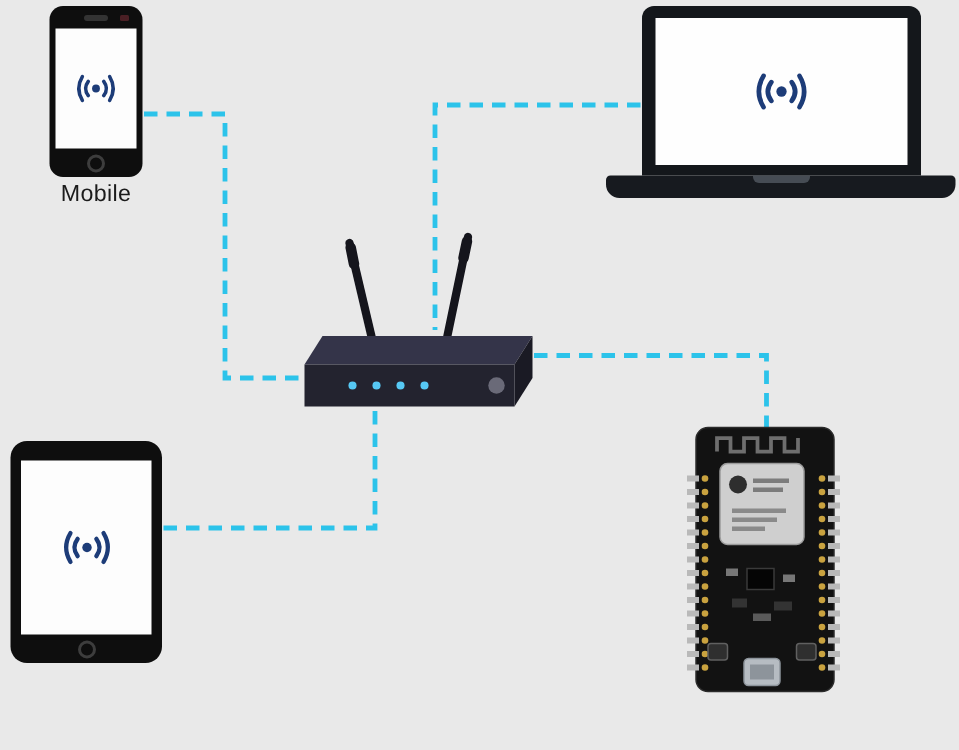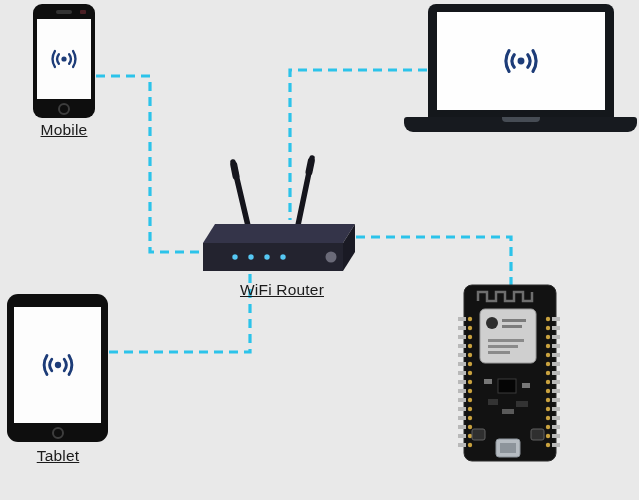--- a/index.html
+++ b/index.html
@@ -2,21 +2,21 @@
 <html><head>
 <meta charset="utf-8">
 <style>
   html,body { margin:0; padding:0; background:#e9e9e9; }
   .canvas {
     position:relative; width:639px; height:500px; background:#e9e9e9;
     overflow:hidden; font-family:"Liberation Sans", sans-serif;
   }
   .label {
     position:absolute; color:#1b1b1b; font-size:15.5px; font-weight:500;
-    text-align:center; letter-spacing:0.2px; user-select:none;text-decoration:underline;
+    text-align:center; letter-spacing:0.2px; user-select:none;
   }
   .label-mobile  { left:20px;  top:121px; width:88px; }
   .label-pc      { left:428px; top:146px; width:186px; }
   .label-router  { left:201px; top:281px; width:162px; }
   .label-tablet  { left:8px;   top:447px; width:100px; }
 
   .lines { position:absolute; left:0; top:0; width:639px; height:500px; }
 
   
   .phone { position:absolute; left:33px; top:4px; width:62px; height:114px;
@@ -118,37 +118,35 @@
     <polygon points="150,97 162,78 162,106 150,125" fill="#1a1a24"></polygon>
     <rect x="10" y="97" width="140" height="28" fill="#23232f"></rect>
     <g fill="#56c8f4">
       <circle cx="42" cy="111" r="2.7"></circle>
       <circle cx="58" cy="111" r="2.7"></circle>
       <circle cx="74" cy="111" r="2.7"></circle>
       <circle cx="90" cy="111" r="2.7"></circle>
     </g>
     <circle cx="138" cy="111" r="5.5" fill="#6a6a78"></circle>
   </svg>
-  <div class="label label-router">WiFi Router</div>
 
   <div class="tablet">
     <div class="screen">
       <svg class="wifi" width="46" height="35" viewBox="0 0 48 36">
         <g fill="none" stroke="#1d3c78" stroke-width="3" stroke-linecap="round">
           <path d="M17.5 12 Q13 18 17.5 24"></path>
           <path d="M12.5 8 Q6.5 18 12.5 28"></path>
           <path d="M30.5 12 Q35 18 30.5 24"></path>
           <path d="M35.5 8 Q41.5 18 35.5 28"></path>
         </g>
         <circle cx="24" cy="18" r="3.3" fill="#1d3c78"></circle>
       </svg>
     </div>
     <span class="home"></span>
   </div>
-  <div class="label label-tablet">Tablet</div>
 
   <svg class="esp32-svg" width="102" height="180" viewBox="0 0 102 180" xmlns="http://www.w3.org/2000/svg">
     <rect x="6" y="2" width="92" height="176" rx="8" fill="#121212" stroke="#2b2b2b"></rect>
 
     <path d="M20 18 v-9 h9 v9 h9 v-9 h9 v9 h9 v-9 h9 v9 h9 v-9" fill="none" stroke="#6e6e6e" stroke-width="2.5"></path>
 
     <g>
       <rect x="22" y="26" width="56" height="54" rx="5" fill="#cfcfcf" stroke="#9b9b9b"></rect>
       <circle cx="34" cy="40" r="6" fill="#2e2e2e"></circle>
       <rect x="44" y="36" width="24" height="3" fill="#7c7c7c"></rect>

